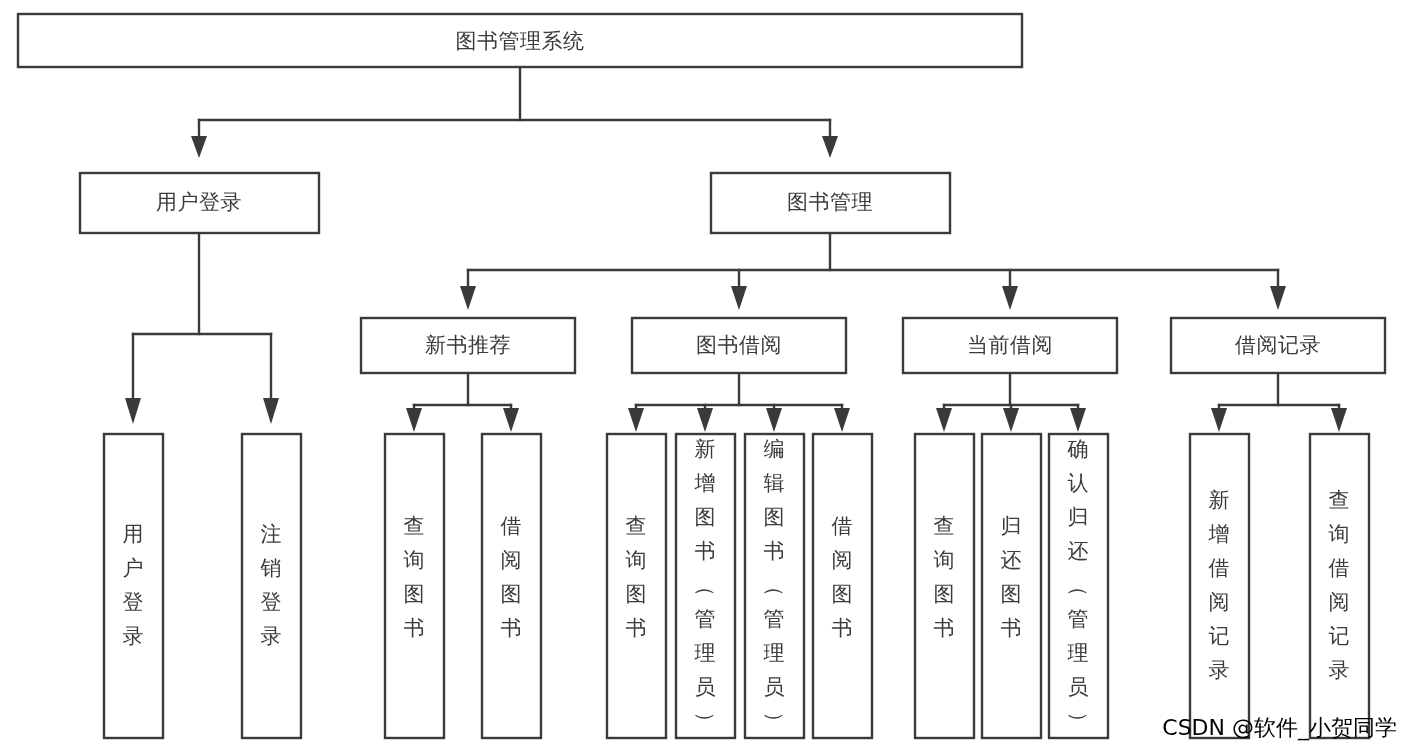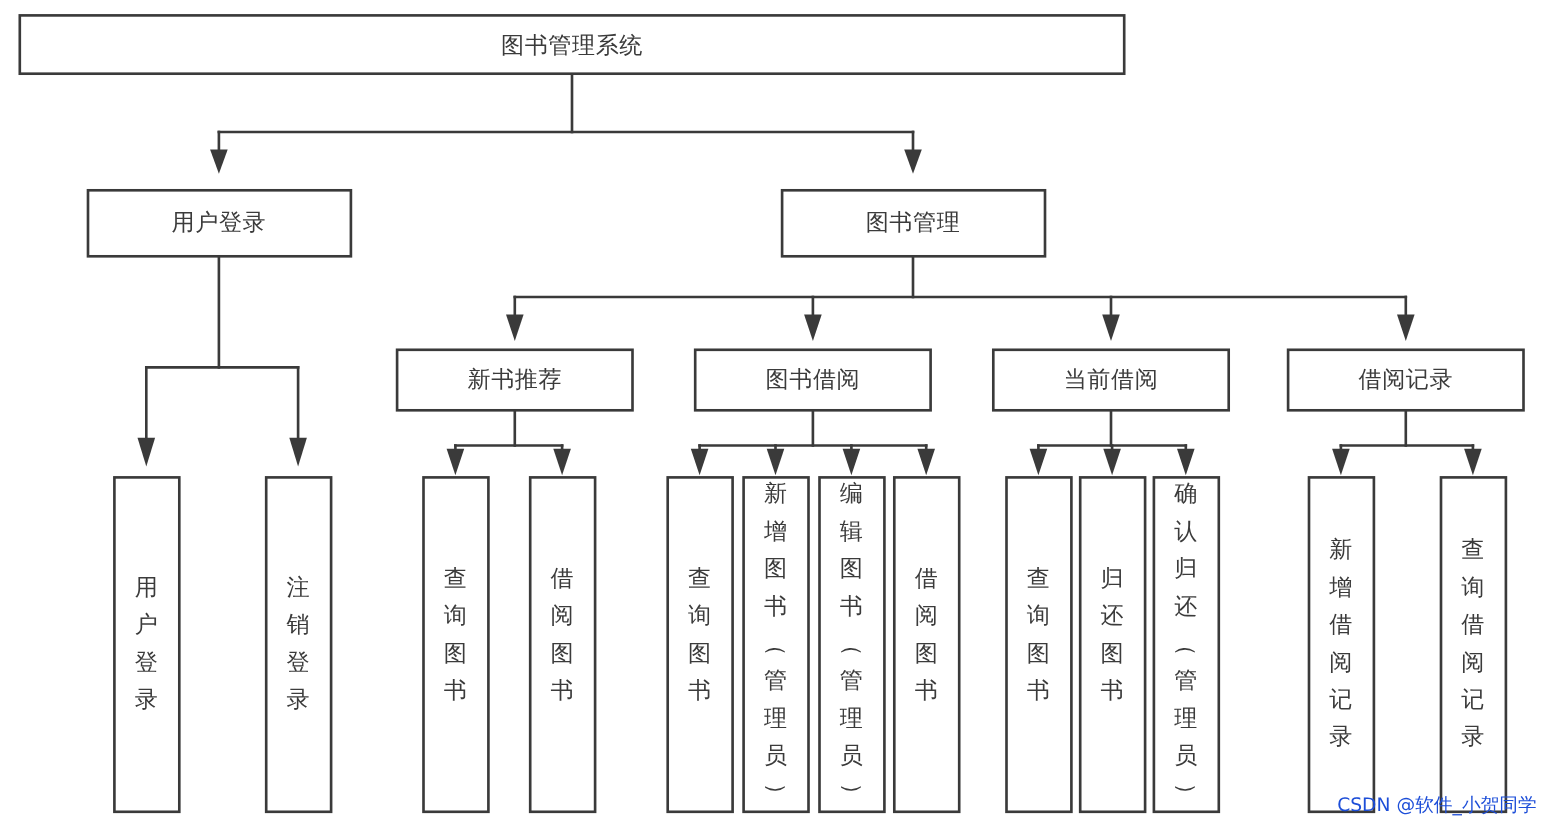--- a/index.html
+++ b/index.html
@@ -57,22 +57,22 @@
     font-size: 21px;
     fill: #3b3b3b;
     text-anchor: middle;
     dominant-baseline: middle;
   }
   .watermark {
     position: absolute;
     right: 8px;
     bottom: 4px;
     font-family: "DejaVu Sans", "Liberation Sans", sans-serif;
-    font-size: 17px;
-    color: #1d4ed8;
+    font-size: 22px;
+    color: #000000;
     white-space: nowrap;
     user-select: none;
   }
 </style>
 </head>
 <body>
 
 <div id="diagram-root">
 
   <svg class="diagram-canvas" viewBox="0 0 1405 747">

